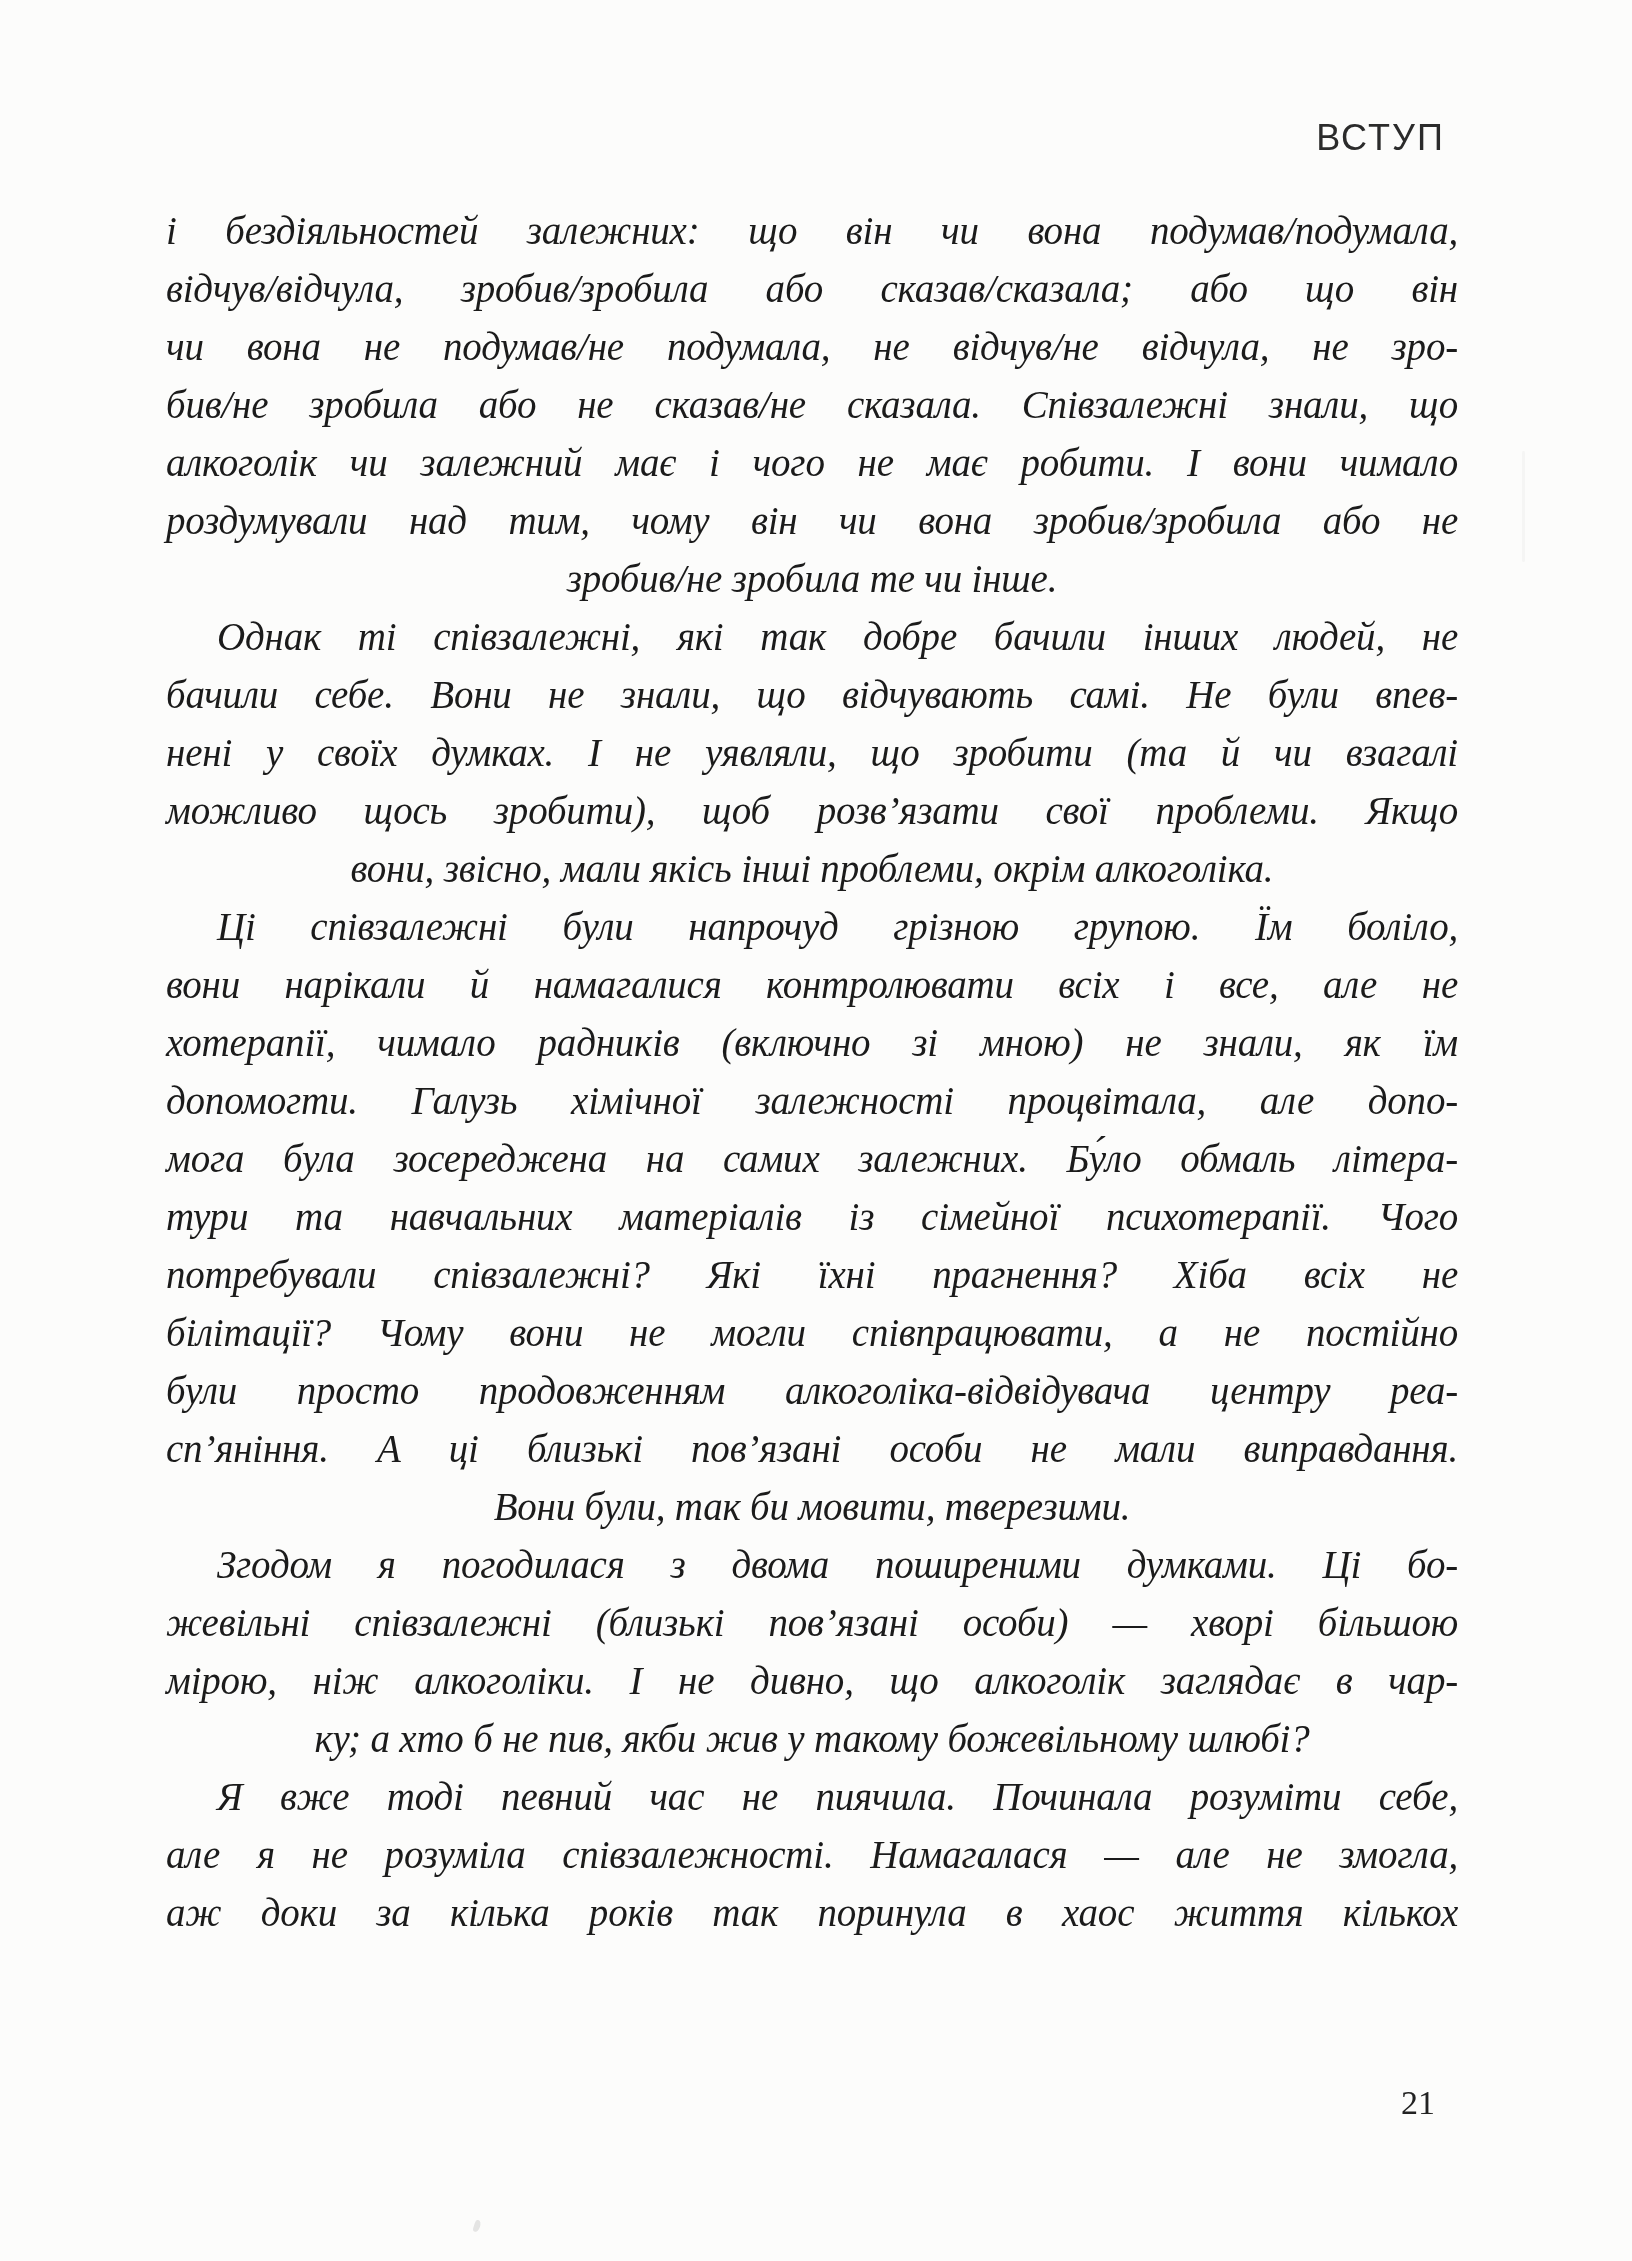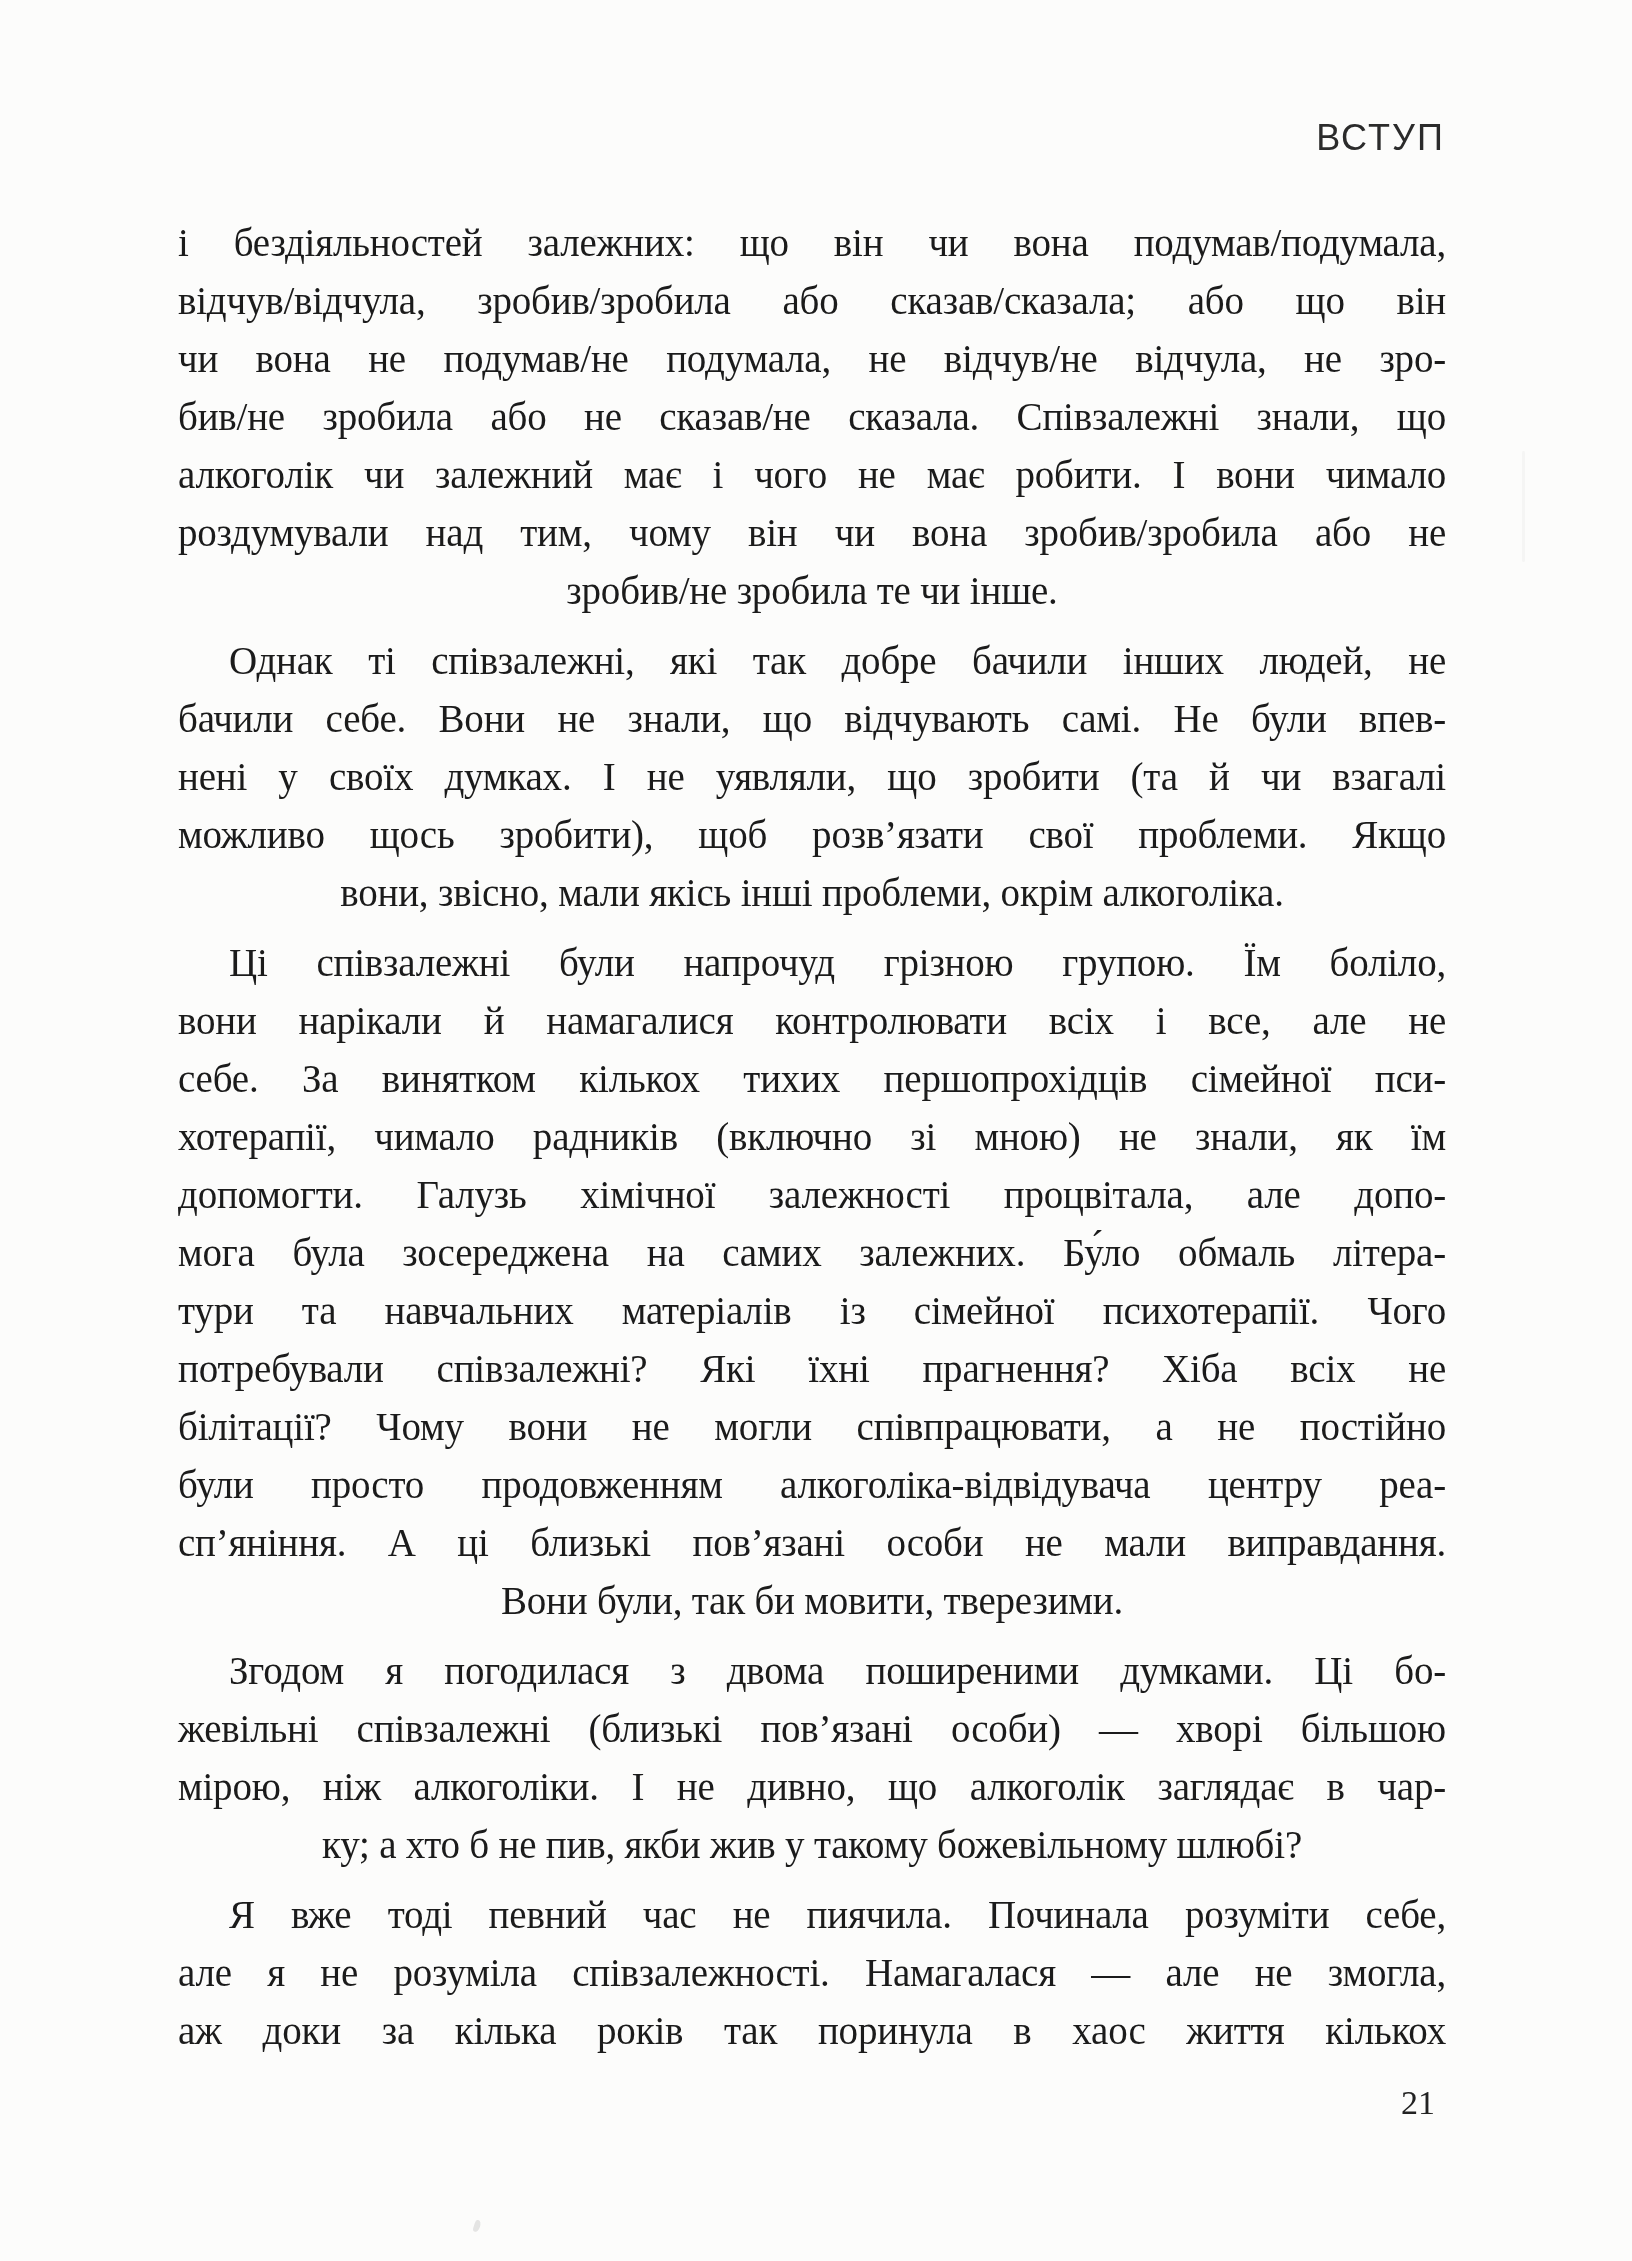--- a/index.html
+++ b/index.html
@@ -27,21 +27,21 @@
   }
   .body-text {
     position: absolute;
     top: 202px;
     left: 166px;
     width: 1292px;
     font-size: 39px;
     line-height: 58px;
     letter-spacing: -0.2px;
   }
-  .para { margin: 12px; padding: 0; }
+  .para { margin: 0; padding: 0; font-style: italic; }
   .line {
     text-align: center;
     white-space: normal;
   }
   .line.just {
     text-align: justify;
     text-align-last: justify;
   }
   .line.indent {
     text-indent: 51px;
@@ -82,21 +82,20 @@
       <div class="para">
         <div class="line indent just">Однак ті співзалежні, які так добре бачили інших людей, не</div>
         <div class="line just">бачили себе. Вони не знали, що відчувають самі. Не були впев-</div>
         <div class="line just">нені у своїх думках. І не уявляли, що зробити (та й чи взагалі</div>
         <div class="line just">можливо щось зробити), щоб розв’язати свої проблеми. Якщо</div>
         <div class="line">вони, звісно, мали якісь інші проблеми, окрім алкоголіка.</div>
       </div>
       <div class="para">
         <div class="line indent just">Ці співзалежні були напрочуд грізною групою. Їм боліло,</div>
         <div class="line just">вони нарікали й намагалися контролювати всіх і все, але не</div>
-        <div class="line just">себе. За винятком кількох тихих першопрохідців сімейної пси-</div>
         <div class="line just">хотерапії, чимало радників (включно зі мною) не знали, як їм</div>
         <div class="line just">допомогти. Галузь хімічної залежності процвітала, але допо-</div>
         <div class="line just">мога була зосереджена на самих залежних. Бу́ло обмаль літера-</div>
         <div class="line just">тури та навчальних матеріалів із сімейної психотерапії. Чого</div>
         <div class="line just">потребували співзалежні? Які їхні прагнення? Хіба всіх не</div>
         <div class="line just">білітації? Чому вони не могли співпрацювати, а не постійно</div>
         <div class="line just">були просто продовженням алкоголіка-відвідувача центру реа-</div>
         <div class="line just">сп’яніння. А ці близькі пов’язані особи не мали виправдання.</div>
         <div class="line">Вони були, так би мовити, тверезими.</div>
       </div>

